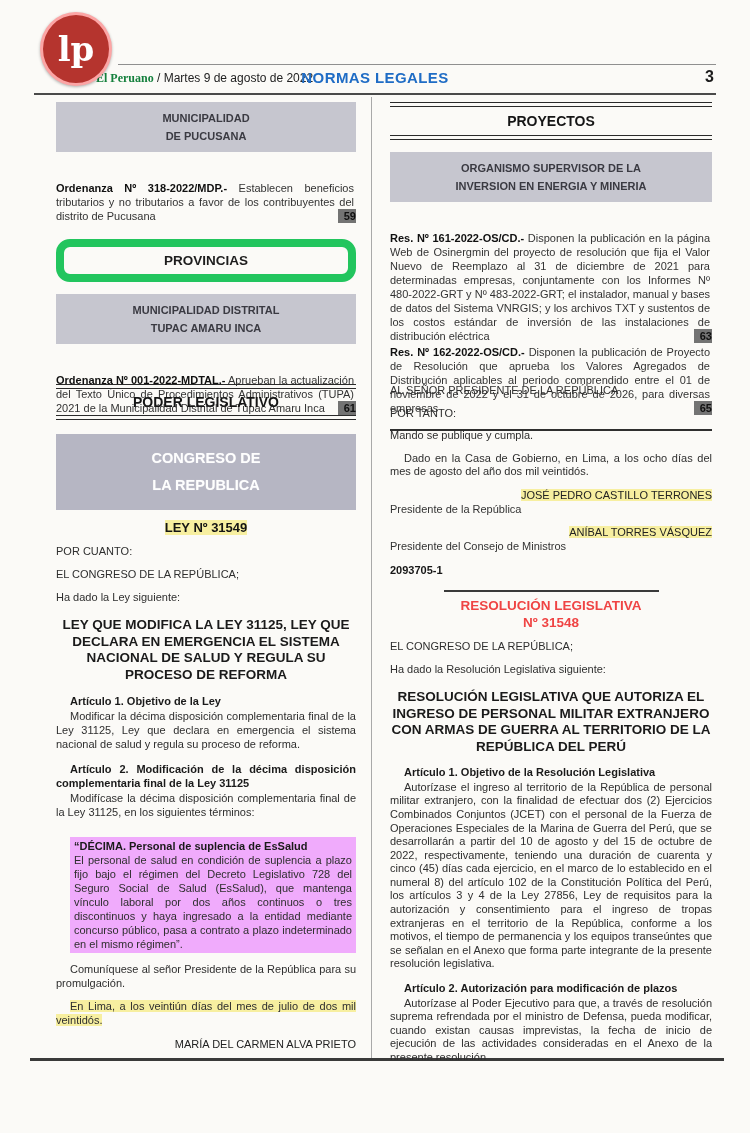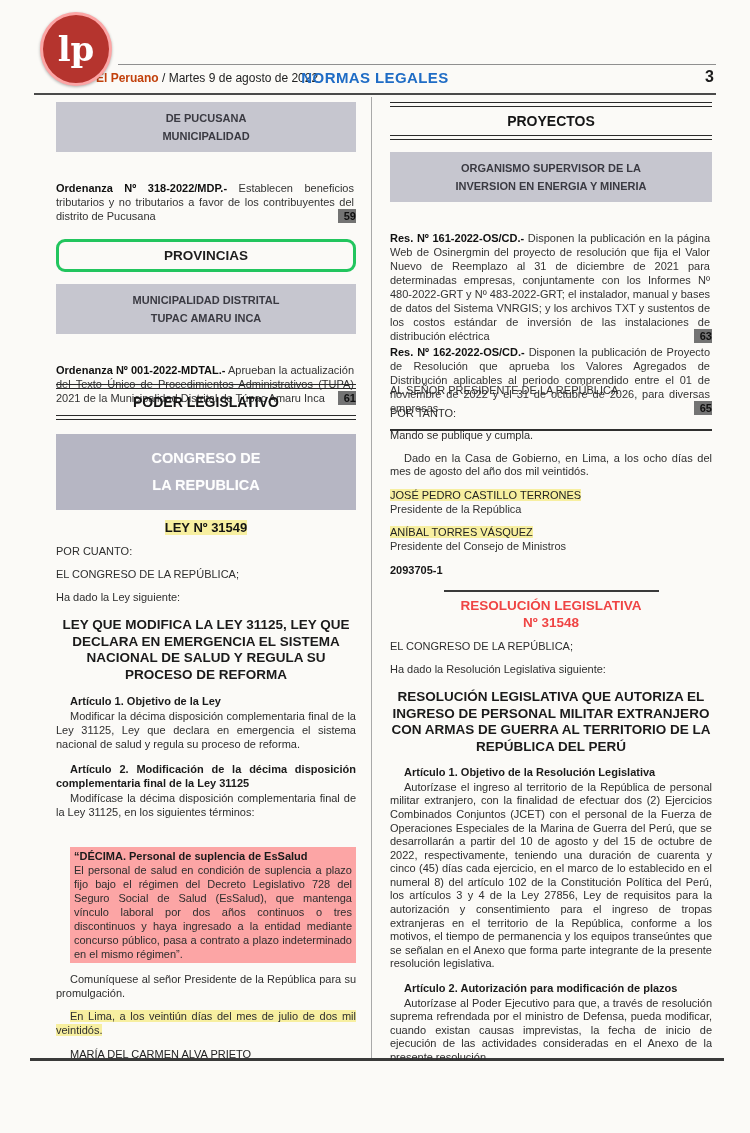--- a/index.html
+++ b/index.html
@@ -12,58 +12,58 @@
   .logo {
     position:absolute; left:40px; top:12px; width:66px; height:68px;
     background:#b5342e; border-radius:50%; z-index:5;
     display:flex; align-items:center; justify-content:center;
     border:3px solid #fca5a5; box-shadow:0 1px 3px rgba(0,0,0,.3);
   }
   .logo span { font-family:"DejaVu Serif", serif; font-weight:bold; color:#ffffff; font-size:34px; line-height:1; }
   .hdr-rule-top { position:absolute; left:118px; right:34px; top:64px; border-top:1px solid #8f8f8f; }
   .hdr-row { position:absolute; left:34px; right:34px; top:68px; height:22px; font-size:12px; }
   .brand-date { position:absolute; left:62px; top:3px; white-space:nowrap; }
-  .brand { color:#c2410c; font-weight:bold; }
+  .brand { color:#15803d; font-weight:bold;font-family:Liberation Serif, serif; }
   .hdr-date { color:#222; }
   .section-title { position:absolute; left:0; right:0; top:1px; text-align:center; color:#1f6cc5; font-weight:bold; font-size:15px; letter-spacing:.4px; }
   .page-num { position:absolute; right:2px; top:0; font-weight:bold; font-size:16px; color:#1b1b1b; }
   .hdr-rule-bottom { position:absolute; left:34px; right:34px; top:93px; border-top:2px solid #4a4a4a; }
   
   .col-divider { position:absolute; left:371px; top:97px; height:962px; border-left:1px solid #a9a9a9; }
   .bottom-rule { position:absolute; left:30px; right:26px; top:1058px; border-top:3px solid #3a3a3a; }
   .toc-left  { position:absolute; left:56px;  top:102px; width:300px; }
   .toc-right { position:absolute; left:390px; top:102px;  width:322px; }
   .body-left  { position:absolute; left:56px;  top:384px; width:300px; height:676px; overflow:hidden; font-size:11px; line-height:14px; }
   .body-right { position:absolute; left:390px; top:382px; width:322px; height:678px; overflow:hidden; font-size:11px; line-height:13.6px; }
   
   .org-box { background:#c6c6cf; text-align:center; font-weight:bold; color:#3a3a42; font-size:11px; padding:7px 4px; }
   .org-box div { line-height:18px; }
   .toc-entry { position:relative; margin-top:29px; font-size:11px; line-height:14px; text-align:justify; color:#333; padding-right:2px; }
   .toc-entry .ref { font-weight:bold; color:#101010; }
   .toc-entry .pg  { position:absolute; right:0; bottom:0; font-weight:bold; color:#101010; background:#737373; padding-left:6px; }
-  .provincias-box { margin:16px 0 12px; border:3px solid #22c55e; border-radius:9px; text-align:center; font-weight:bold; font-size:13.5px; padding:6px 4px; color:#1d1d1d; }
+  .provincias-box { margin:16px 0 12px; border:8px solid #22c55e; border-radius:14px; text-align:center; font-weight:bold; font-size:13.5px; padding:6px 4px; color:#1d1d1d; }
   .dbl-rule { height:3px; border-top:1px solid #2a2a2a; border-bottom:1px solid #2a2a2a; }
   .sec-hdr-text { text-align:center; font-weight:bold; font-size:14px; padding:6px 0; color:#151515; }
   .toc-end-rule { border-top:2px solid #2f2f2f; margin-top:14px; }
   
   .congreso-box { margin-top:14px; background:#b6b6c3; color:#fefefe; text-align:center; font-weight:bold; font-size:14.5px; padding:11px 4px; text-shadow:0 0 1px rgba(255,255,255,.4); }
   .congreso-box div { line-height:27px; }
   .law-number { text-align:center; font-weight:bold; font-size:13px; margin-top:11px; color:#141414; }
   .hl { background:#f7efa0; }
   .p { margin-top:9px; text-align:justify; }
   .indent { text-indent:14px; }
   .law-title { margin-top:13px; text-align:center; font-weight:bold; font-size:13.5px; line-height:16.5px; color:#1a1a1a; }
   .art-h { margin-top:11px; font-weight:bold; text-align:justify; text-indent:14px; color:#1a1a1a; }
   .art-p { margin-top:1px; text-align:justify; text-indent:14px; }
-  .decima { margin:28px 0 0 14px; background:#fca5a5; padding:2px 4px; }
+  .decima { margin:18px 0 0 14px; background:#f0abfc; padding:2px 4px; }
   .decima .dh { font-weight:bold; text-align:left; color:#1a1a1a; }
   .decima .db { text-align:justify; }
   .sig { margin-top:10px; }
   .sig-l { margin-left:14px; }
-  .sig .name { color:#222; }
+  .sig .name { color:#222;text-align:right; }
   .sig .role { color:#333; }
   .code { font-weight:bold; margin-top:11px; color:#161616; }
   .res-hdr-rule { width:215px; margin:12px auto 5px; border-top:2px solid #3a3a3a; }
   .res-hdr { text-align:center; font-weight:bold; font-size:13.5px; line-height:17px; color:#ef4444; }
 </style>
 </head>
 <body>
 
 <div class="page">
 
@@ -78,22 +78,22 @@
     <div class="section-title">NORMAS LEGALES</div>
     <div class="page-num">3</div>
   </div>
   <div class="hdr-rule-bottom"></div>
 
   <div class="col-divider"></div>
   <div class="bottom-rule"></div>
 
   <div class="toc-left">
     <div class="org-box">
+      <div>MUNICIPALIDAD</div>
       <div>DE PUCUSANA</div>
-      <div>MUNICIPALIDAD</div>
     </div>
     <div class="toc-entry">
       <span class="ref">Ordenanza Nº 318-2022/MDP.-</span><span> Establecen beneficios tributarios y no tributarios a favor de los contribuyentes del distrito de Pucusana</span>
       <span class="pg">59</span>
     </div>
     <div class="provincias-box">PROVINCIAS</div>
     <div class="org-box">
       <div>MUNICIPALIDAD DISTRITAL</div>
       <div>TUPAC AMARU INCA</div>
     </div>

